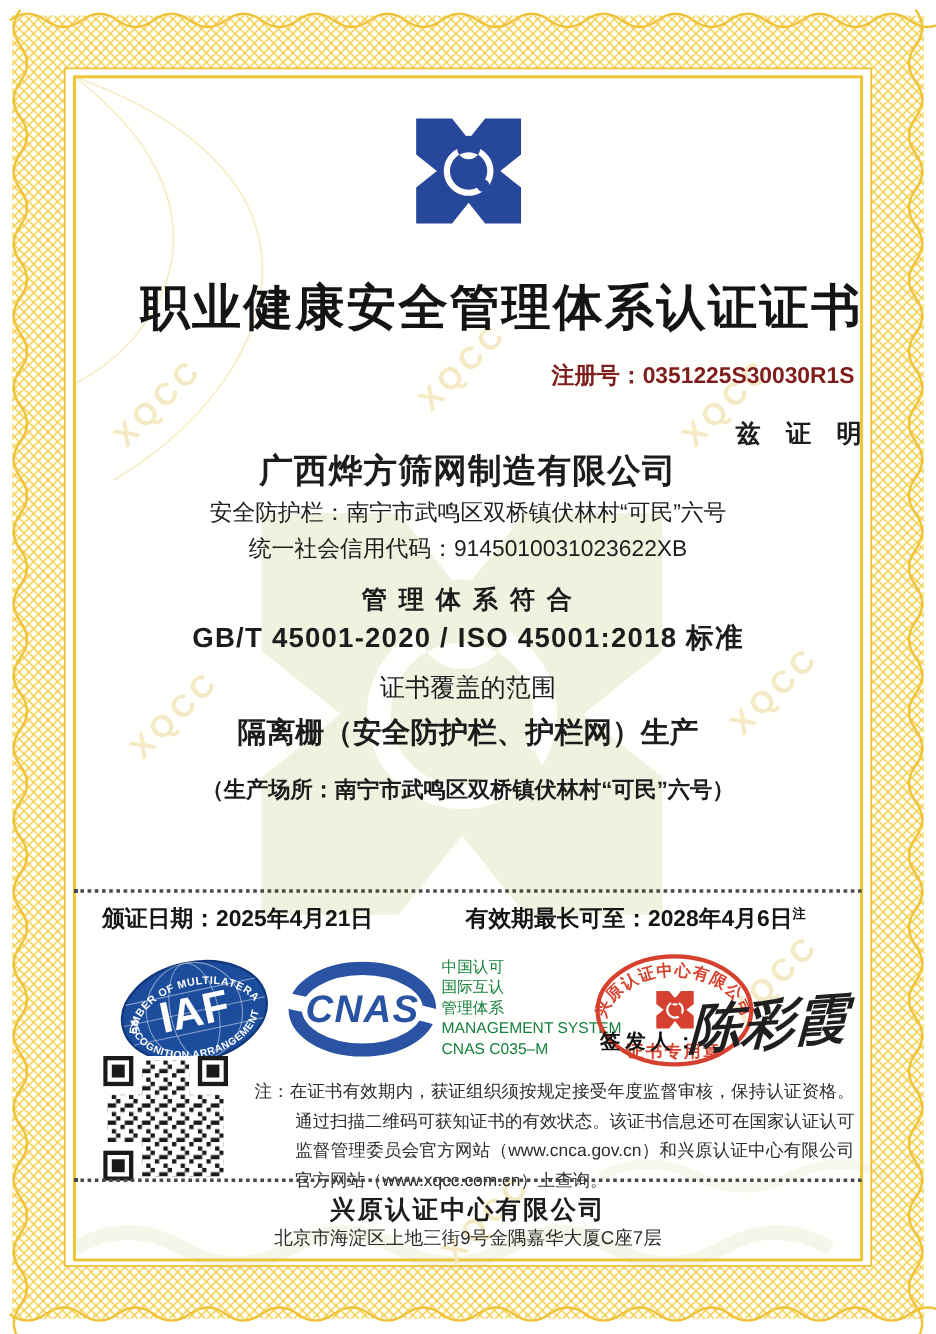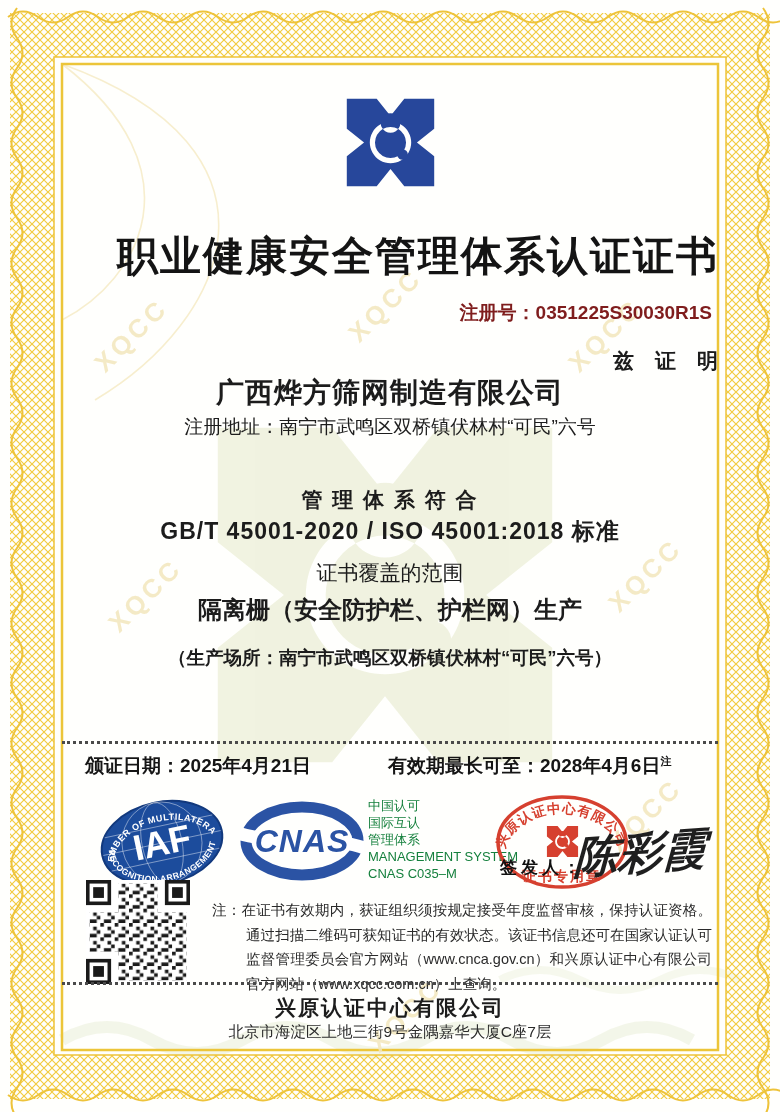--- a/index.html
+++ b/index.html
@@ -78,21 +78,22 @@
   <span class="wm" style="left:360px;top:1000px">XQCC</span>
 
   <div class="abs ctr title" style="top:229px">职业健康安全管理体系认证证书</div>
 
   <div class="abs regno" style="top:300px;right:68px">
     <span>注册号：</span><span>0351225S30030R1S</span>
   </div>
 
   <div class="abs ctr certify" style="top:347px">兹　证　明</div>
   <div class="abs ctr company" style="top:374px">广西烨方筛网制造有限公司</div>
-  <div class="abs ctr plain19" style="top:414px">注册地址：南宁市武鸣区双桥镇伏林村“可民”六号</div>
+  <div class="abs ctr plain19" style="top:414px">安全防护栏：南宁市武鸣区双桥镇伏林村“可民”六号</div>
+  <div class="abs ctr plain19" style="top:444px">统一社会信用代码：9145010031023622XB</div>
 
   <div class="abs ctr conform" style="top:486px">管 理 体 系 符 合</div>
   <div class="abs ctr standard" style="top:516px">GB/T 45001-2020 / ISO 45001:2018 标准</div>
 
   <div class="abs ctr scopehead" style="top:559px">证书覆盖的范围</div>
   <div class="abs ctr scope" style="top:594px">隔离栅（安全防护栏、护栏网）生产</div>
   <div class="abs ctr prodsite" style="top:645px">（生产场所：南宁市武鸣区双桥镇伏林村“可民”六号）</div>
 
   <div class="abs dotline" style="left:62px;top:741px;width:656px"></div>
   <div class="abs dateline" style="left:85px;top:753px">

